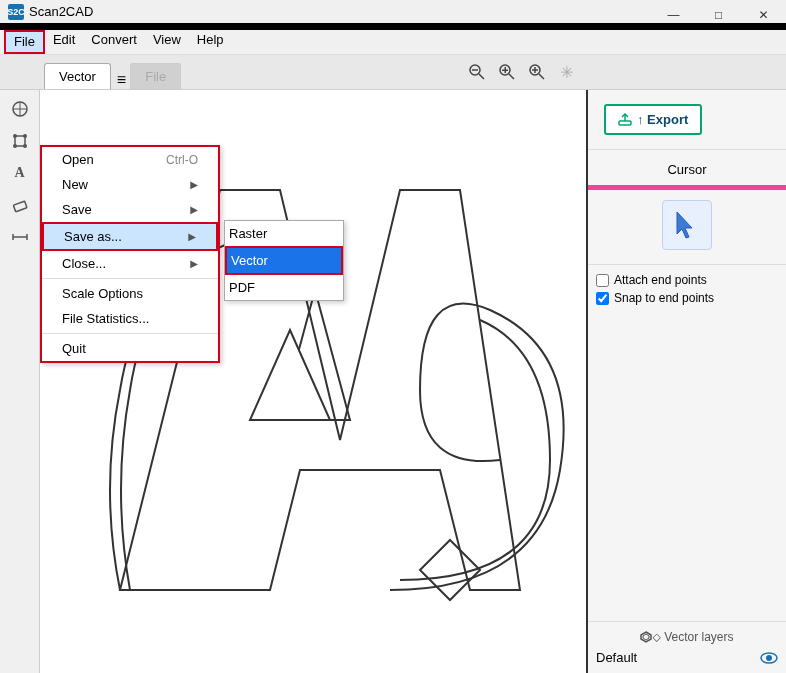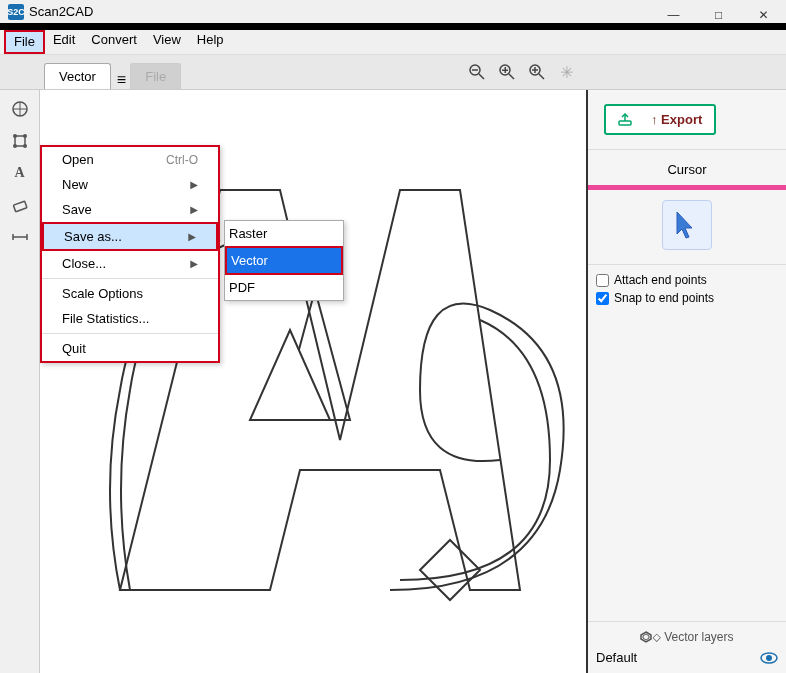--- a/index.html
+++ b/index.html
@@ -140,26 +140,26 @@
       margin-bottom: 4px;
     }
     .snap-option input[type=checkbox] {
       width: 13px; height: 13px;
     }
     .export-btn {
       margin: 8px;
       padding: 6px 12px;
       background: white;
       border: 2px solid #00a86b;
-      color: #7f1d1d;
+      color: #0c4a6e;
       font-size: 13px;
       font-weight: bold;
       border-radius: 3px;
       cursor: pointer;
-      display: flex; align-items: center; justify-content: center; gap: 19px;
+      display: flex; align-items: center; justify-content: center; gap: 5px;
     }
     .vector-layers {
       padding: 8px;
       border-top: 1px solid #ddd;
       margin-top: auto;
     }
     .vector-layers-title {
       display: flex; align-items: center; justify-content: center; 
       font-size: 12px; color: #555;
       margin-bottom: 6px;

